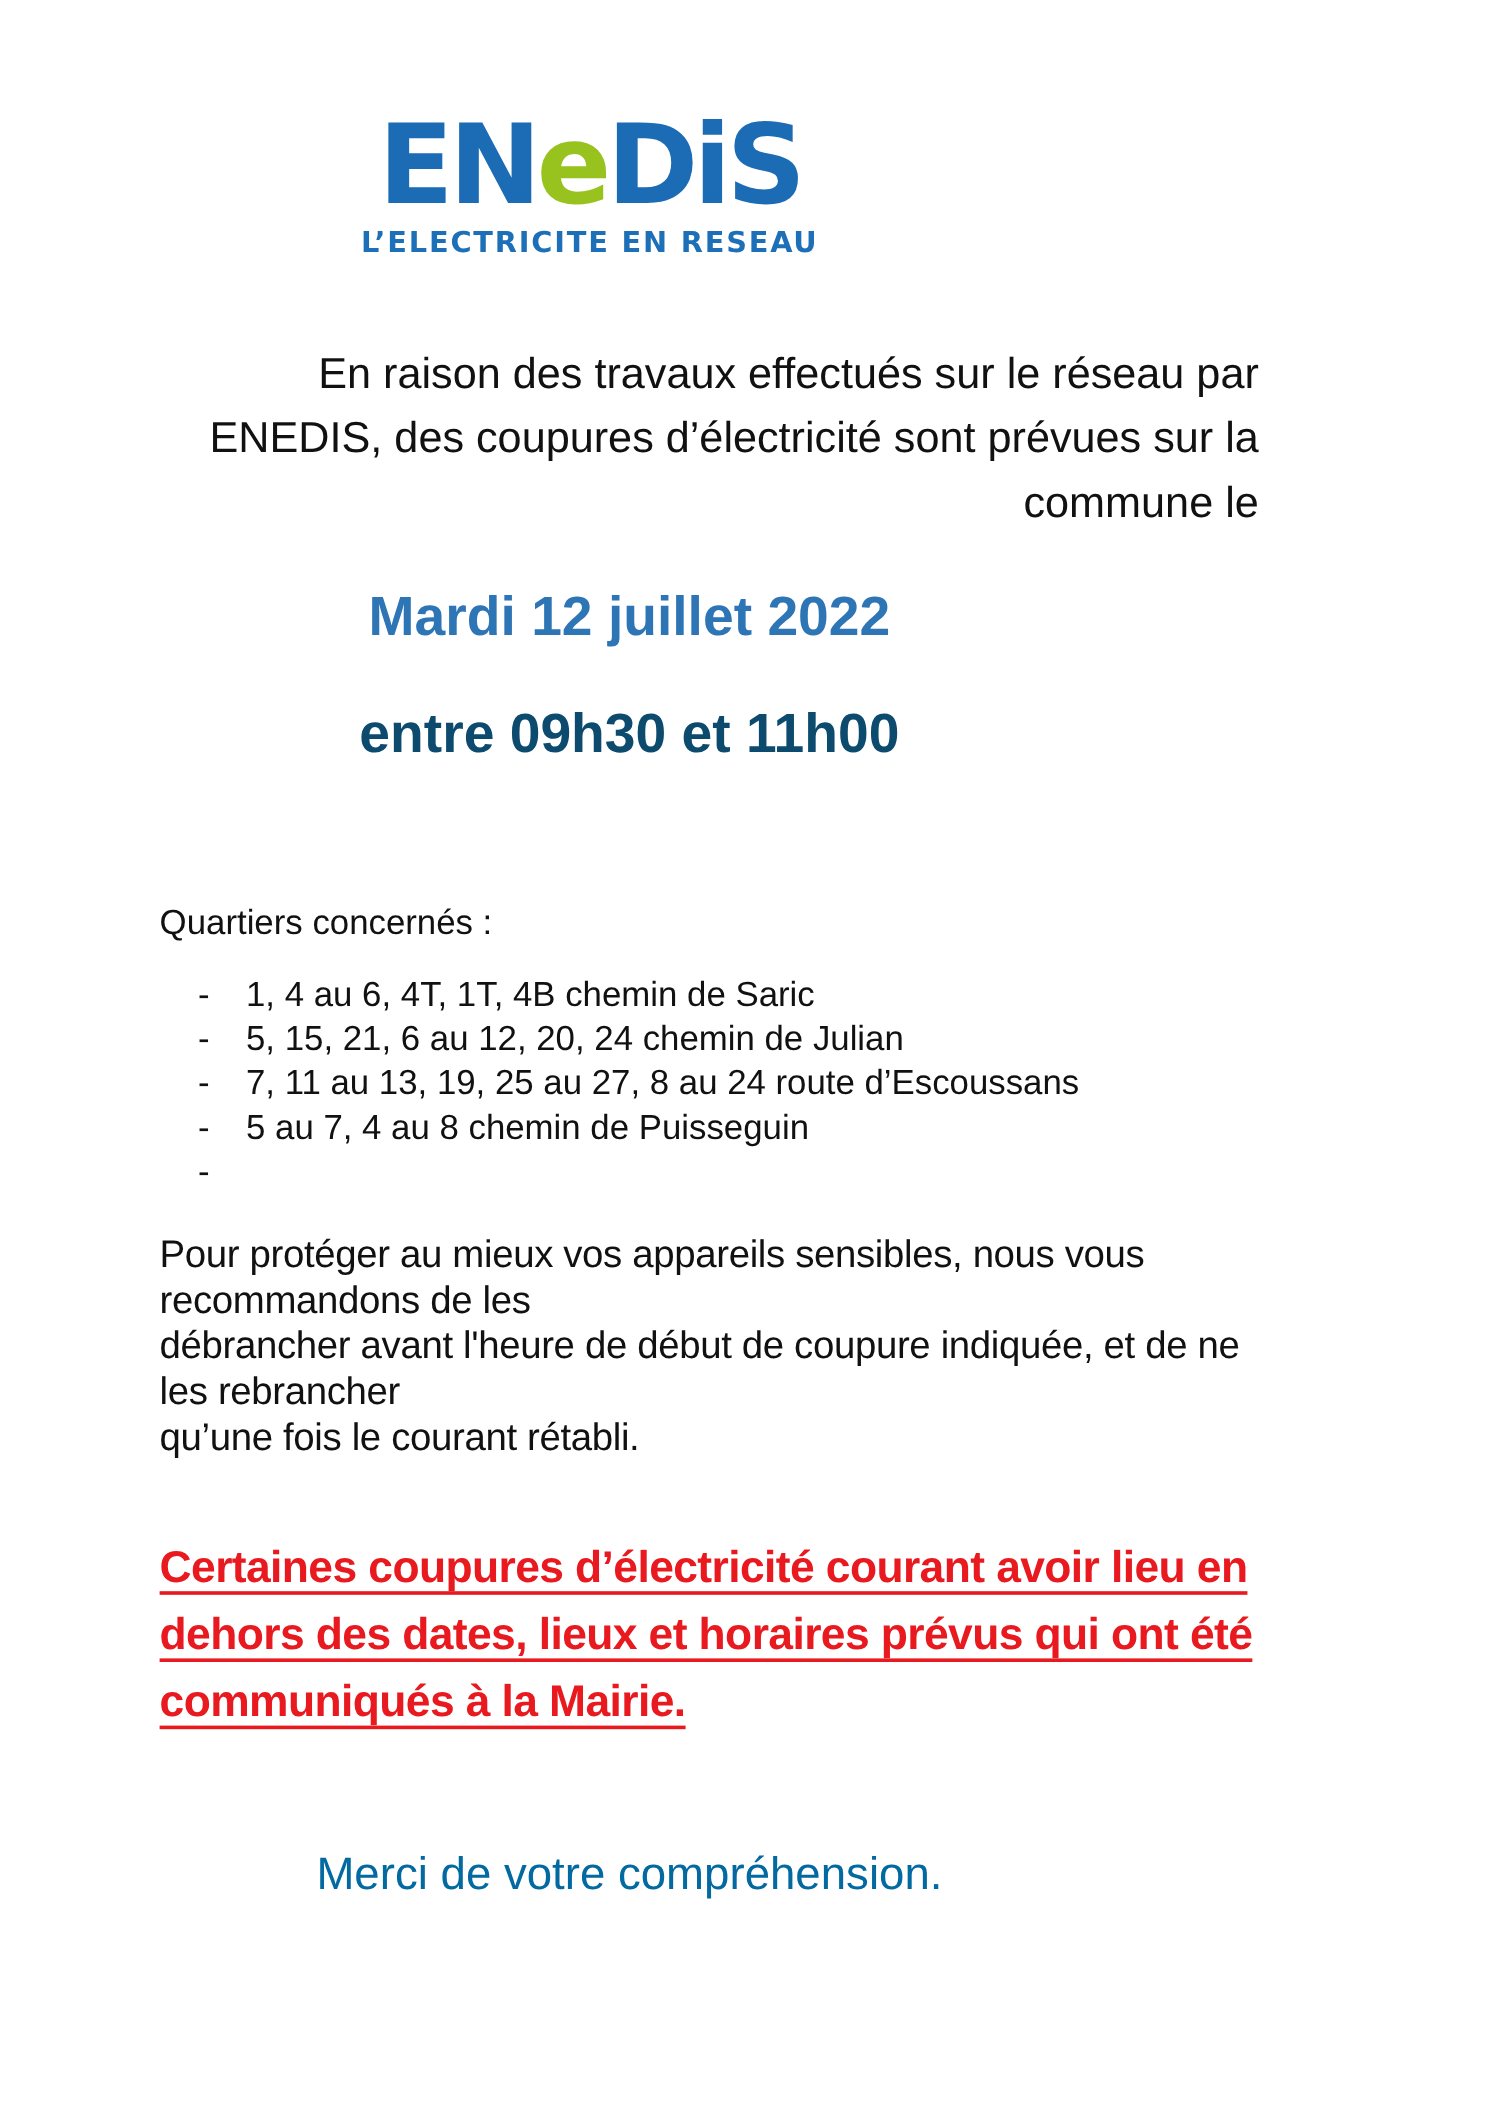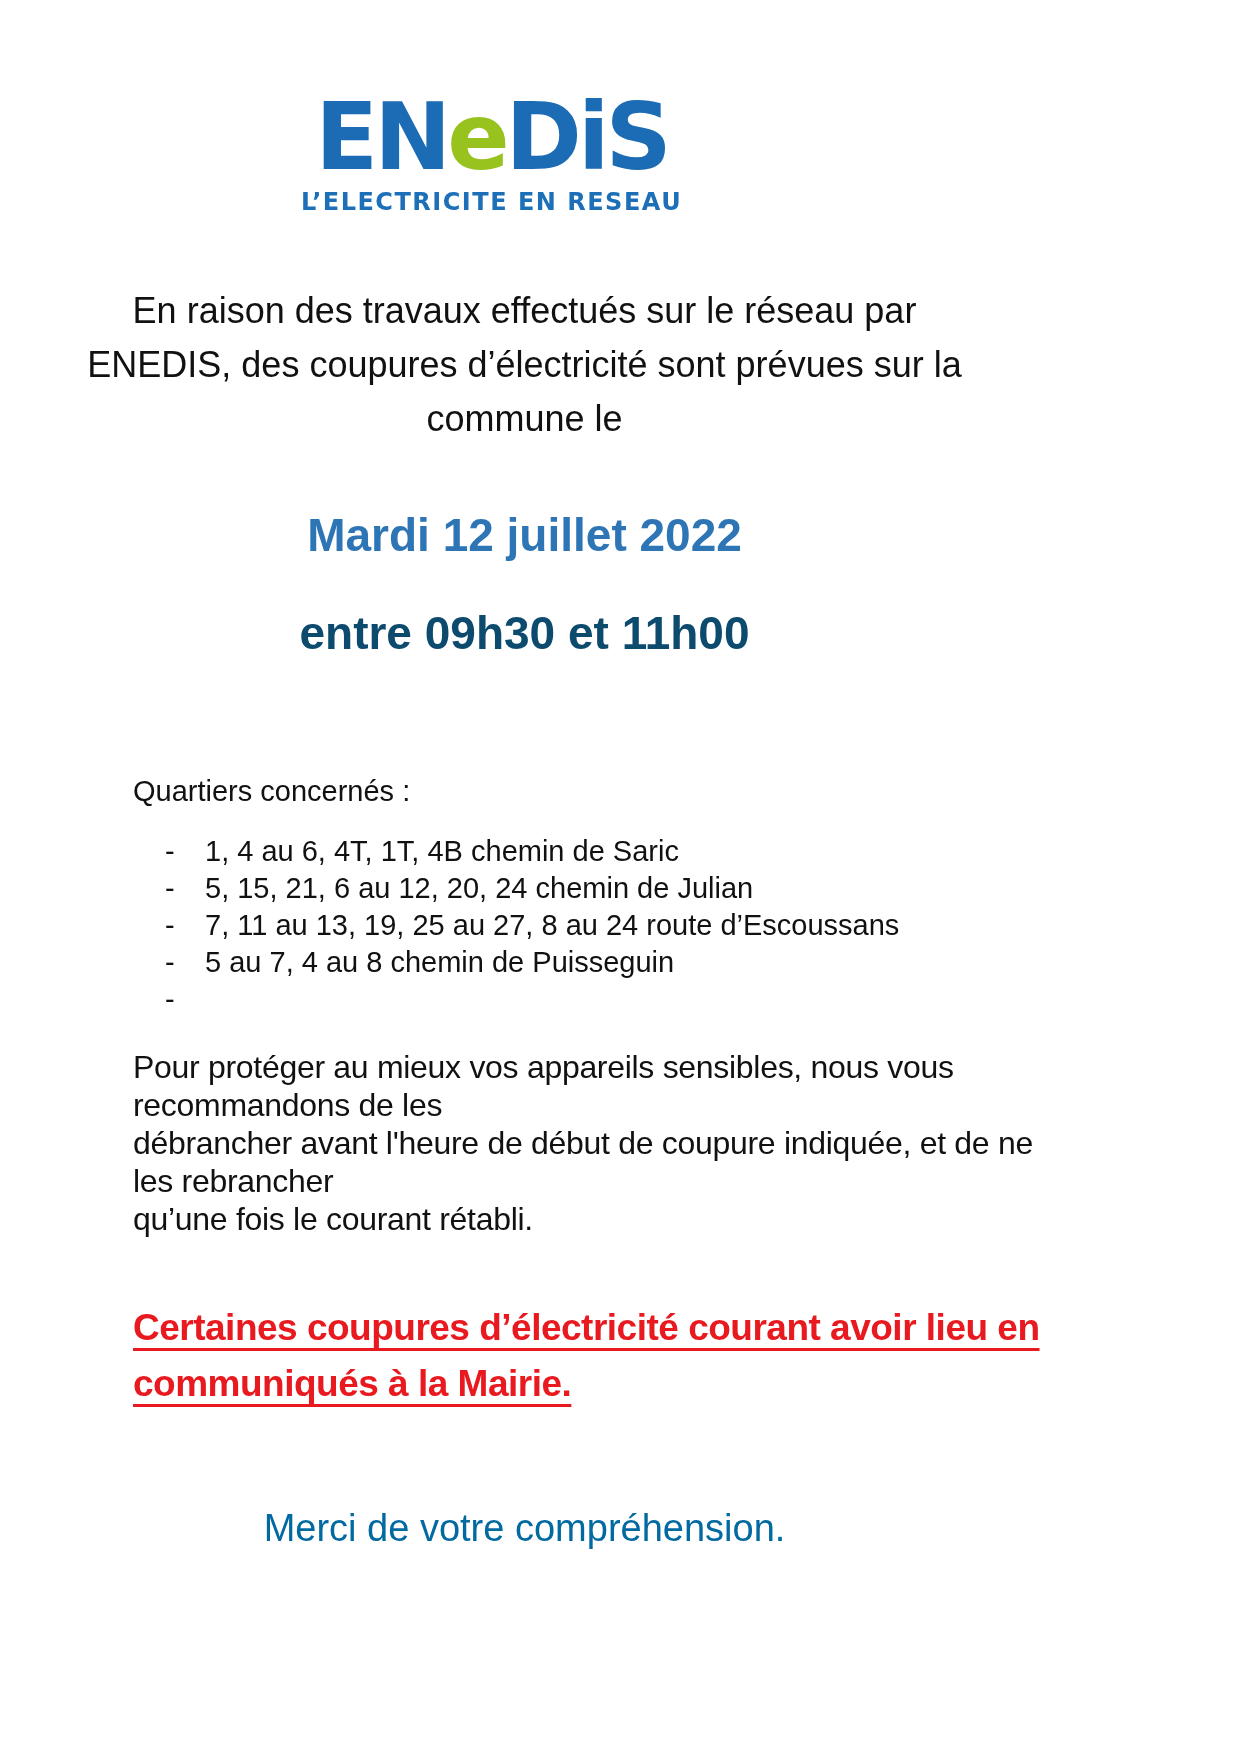--- a/index.html
+++ b/index.html
@@ -34,34 +34,34 @@
     font-family: "DejaVu Sans", sans-serif;
     font-size: 24px;
     font-weight: 800;
     letter-spacing: 1.5px;
     color: #1d70b8;
   }
 
   
   .intro {
     margin-top: 68px;
-    text-align: center;
+    text-align: right;
     font-size: 36px;
     line-height: 54px;
     color: #111111;
   }
 
   
   .h-date, .h-time {
     text-align: center;
     font-size: 46px;
     line-height: 50px;
     font-weight: bold;
   }
-  .h-date { margin-top: 64px; }
+  .h-date { margin-top: 42px; }
   .h-time { margin-top: 48px; }
 
   
   .quartiers {
     margin-top: 115px;
     margin-left: 133px;
     font-size: 29px;
     line-height: 36px;
   }
   .quartiers .u {
@@ -163,18 +163,19 @@
   </ul>
 
   <div class="advice">
     <div>Pour protéger au mieux vos appareils sensibles, nous vous recommandons de les</div>
     <div>débrancher avant l'heure de début de coupure indiquée, et de ne les rebrancher</div>
     <div>qu’une fois le courant rétabli.</div>
   </div>
 
   <div class="warning" id="warning" style="color: rgb(232, 25, 31);">
     <div><span class="warn-line">Certaines coupures d’électricité courant avoir lieu en</span></div>
+    <div><span class="warn-line">dehors des dates, lieux et horaires prévus qui ont été</span></div>
     <div><span class="warn-line">communiqués à la Mairie.</span></div>
   </div>
 
   <div class="closing">Merci de votre compréhension.</div>
 
 </div>
 
 </body></html>

